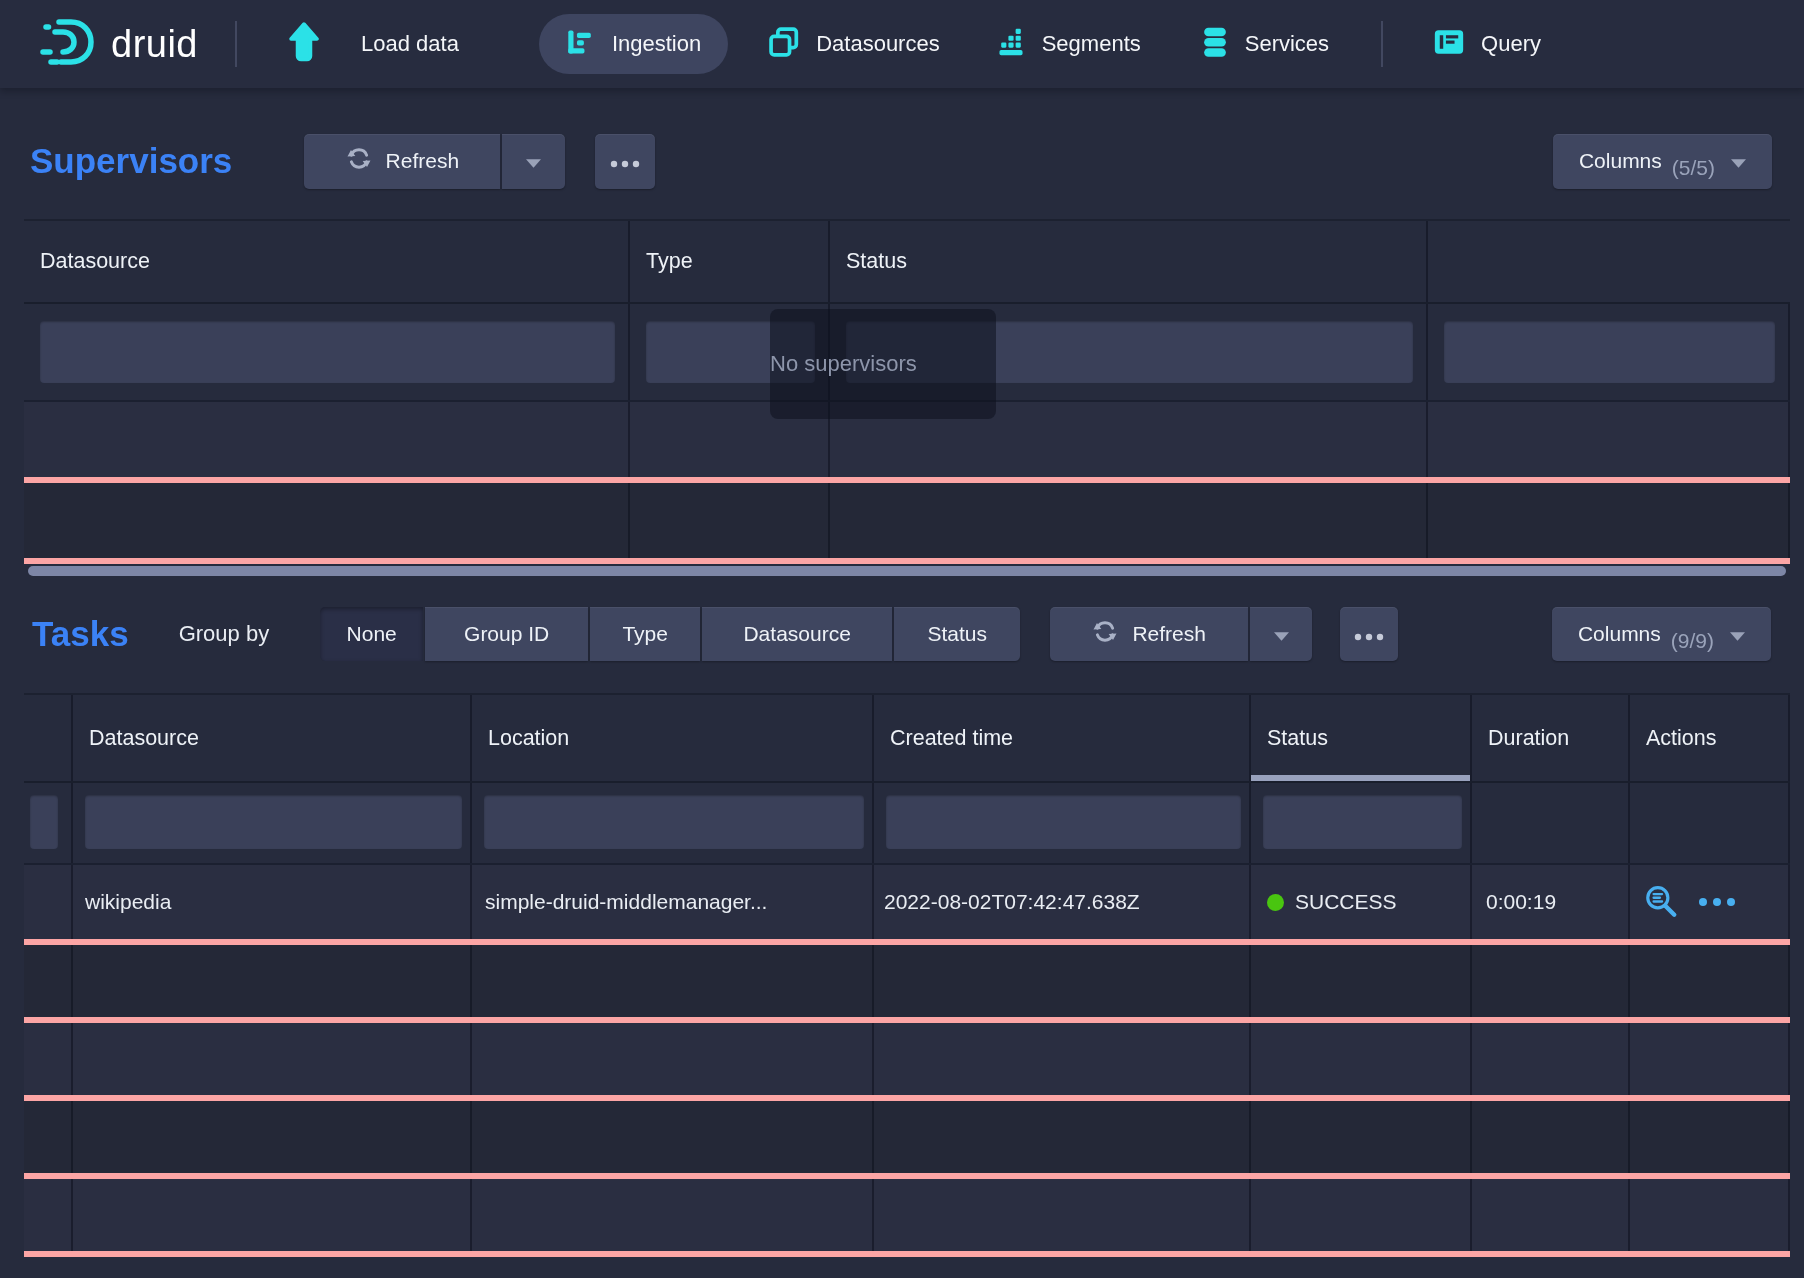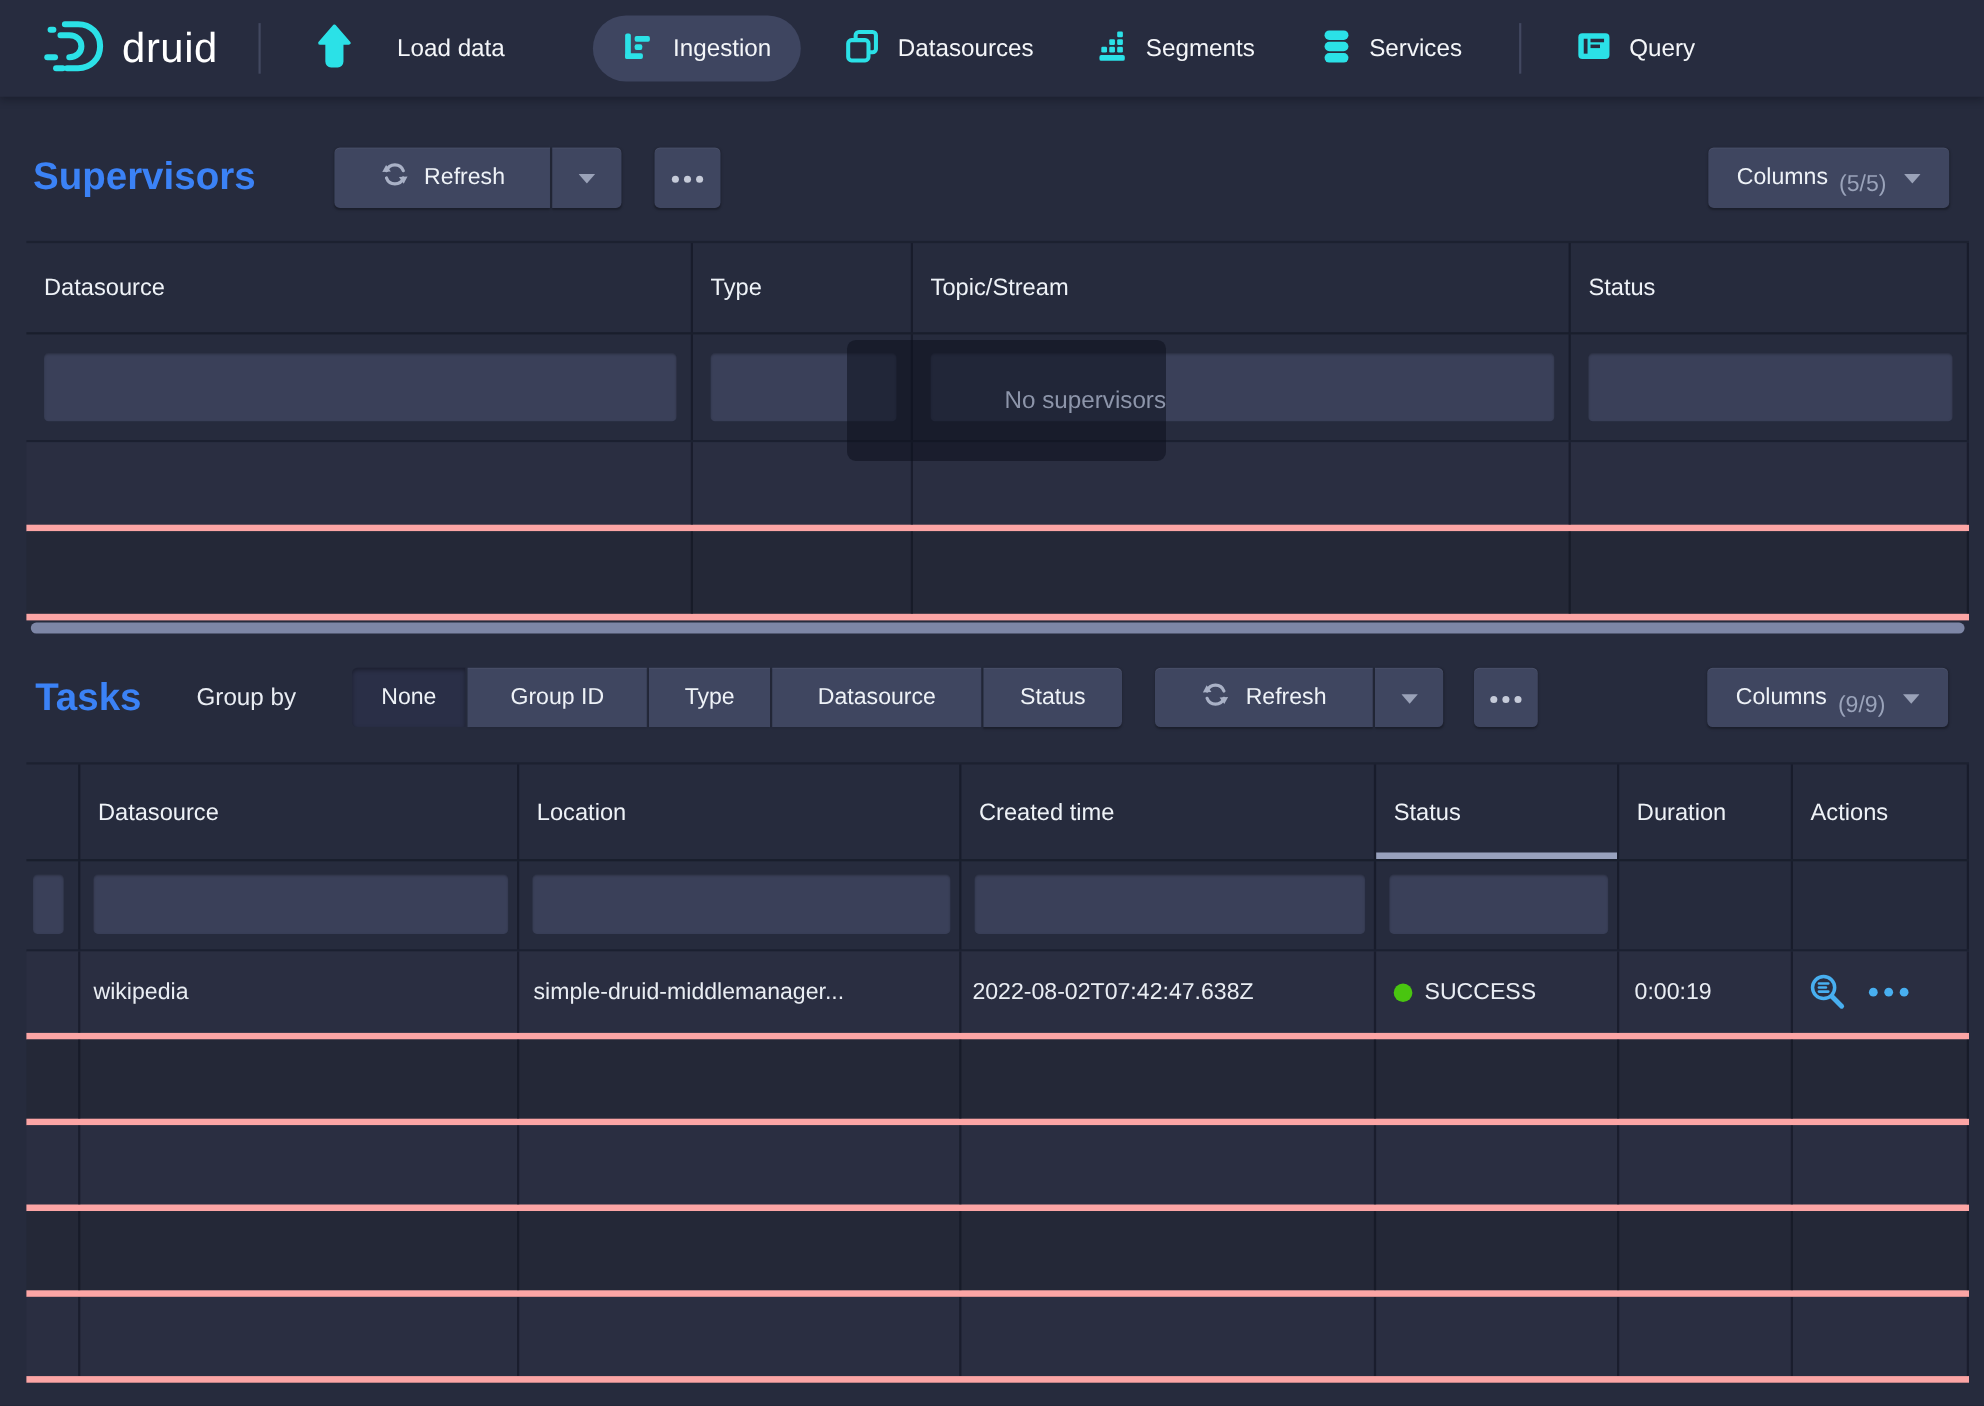--- a/index.html
+++ b/index.html
@@ -84,23 +84,23 @@
   .sup-row { height:81px; }
   .task-row { height:78px; }
   .data-row { height:80px; }
   .td { font-size:21px; color:#e9edf3; }
   .status-dot { width:17px; height:17px; border-radius:50%; background:#49c510;
                 margin-right:11px; flex:none; }
   .actions-cell { gap:19px; padding-left:13px; }
   .icon-btn { display:flex; align-items:center; cursor:pointer; }
 
   
-  .overlay { position:absolute; left:746px; top:88px; width:290px; height:110px;
+  .overlay { position:absolute; left:746px; top:88px; width:226px; height:110px;
              background:rgba(13,17,29,.55); border-radius:8px; display:flex;
-             align-items:center; justify-content:flex-end; }
+             align-items:center; justify-content:flex-start; }
   .overlay span { font-size:22px; color:#8d95aa; }
 
   
   .hscroll { margin:2px 0 0 28px; width:1758px; height:10px; background:#7d86a6;
              border-radius:5px; cursor:grab; }
 </style>
 </head>
 <body>
 
 <div class="app">
@@ -245,21 +245,20 @@
             <polygon points="0,0 14,0 7,8" fill="#9aa2b8"></polygon>
           </svg>
       </span>
     </button>
   </div>
 
   <div class="table sup-table">
     <div class="sup-grid sup-head">
       <div class="cell th">Datasource</div>
       <div class="cell th">Type</div>
-      <div class="cell th">Topic/Stream</div>
       <div class="cell th">Status</div>
     </div>
     <div class="sup-grid filter-row-sup">
       <div class="fcell">
           <div class="fbox fbox-sup"></div>
         </div>
       <div class="fcell">
           <div class="fbox fbox-sup"></div>
         </div>
       <div class="fcell">

